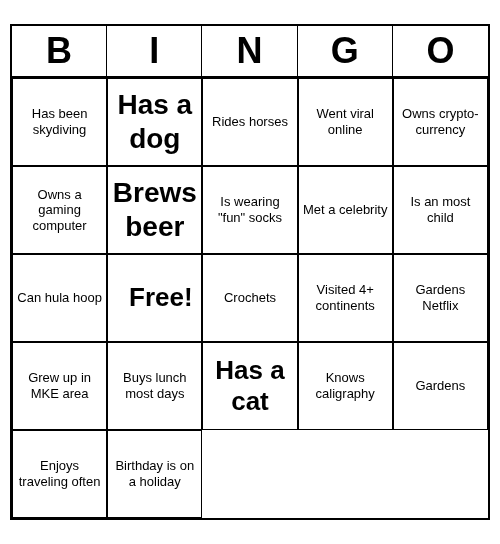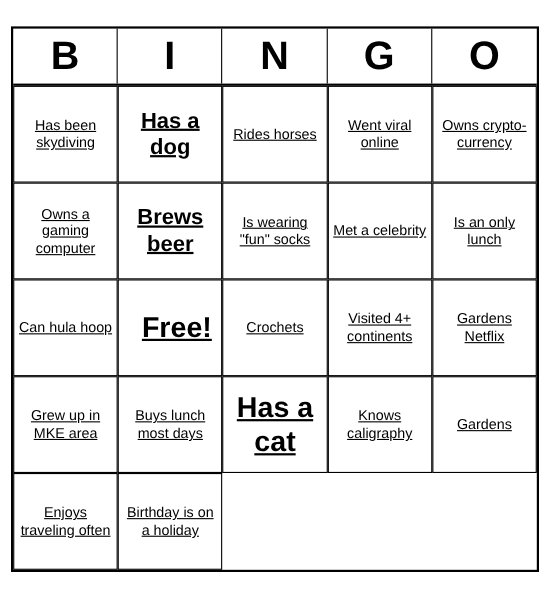--- a/index.html
+++ b/index.html
@@ -39,37 +39,36 @@
     }
 
     .bingo-letter:last-child {
       border-right: none;
     }
 
     .bingo-grid {
       display: grid;
       grid-template-columns: repeat(5, 1fr);
       grid-template-rows: repeat(5, 1fr);
-      text-decoration: underline;
     }
 
     .bingo-cell {
       border: 1px solid #000;
       height: 88px;
       display: flex;
       align-items: center;
       justify-content: center;
       text-align: center;
       padding: 4px;
       font-size: 13px;
       line-height: 1.2;
     }
 
     .bingo-cell.large-text {
-      font-size: 20px;
+      font-size: 28px;
       font-weight: bold;
     }
 
     .bingo-cell.free {
       font-size: 26px;
       font-weight: bold;
       padding-left: 16px;
     }
 
     .bingo-cell.bold-large {
@@ -91,21 +90,21 @@
   <div class="bingo-grid">
   <div class="bingo-cell">Has been skydiving</div>
       <div class="bingo-cell large-text">Has a dog</div>
       <div class="bingo-cell">Rides horses</div>
       <div class="bingo-cell">Went viral online</div>
       <div class="bingo-cell">Owns crypto-currency</div>
       <div class="bingo-cell">Owns a gaming computer</div>
       <div class="bingo-cell large-text">Brews beer</div>
       <div class="bingo-cell">Is wearing "fun" socks</div>
       <div class="bingo-cell">Met a celebrity</div>
-      <div class="bingo-cell">Is an only lunch</div>
+      <div class="bingo-cell">Is an most child</div>
       <div class="bingo-cell">Can hula hoop</div>
       <div class="bingo-cell free">Free!</div>
       <div class="bingo-cell">Crochets</div>
       <div class="bingo-cell">Visited 4+ continents</div>
       <div class="bingo-cell">Gardens Netflix</div>
       <div class="bingo-cell">Grew up in MKE area</div>
       <div class="bingo-cell">Buys lunch most days</div>
       <div class="bingo-cell bold-large">Has a cat</div>
       <div class="bingo-cell">Knows caligraphy</div>
       <div class="bingo-cell">Gardens</div>

